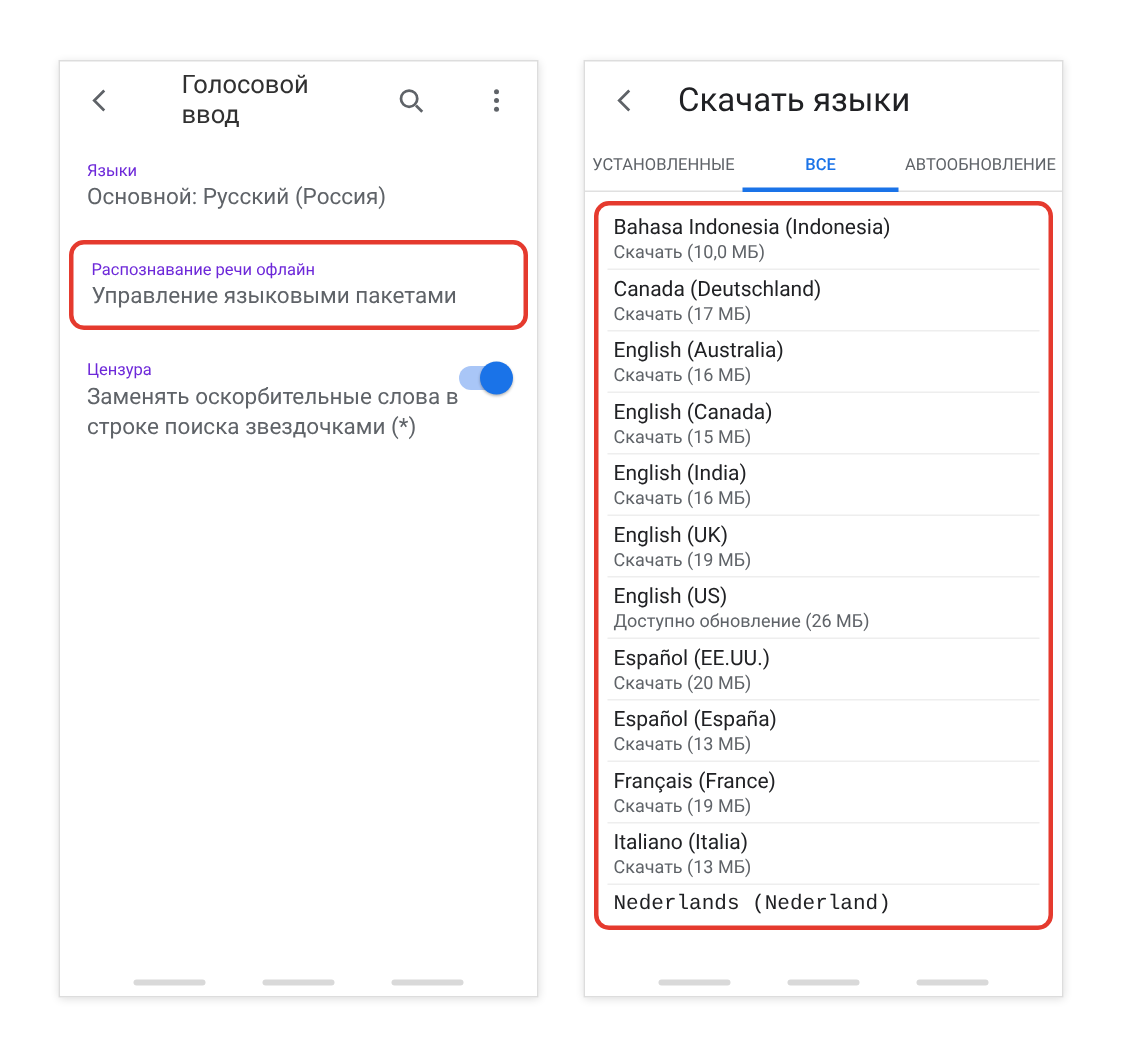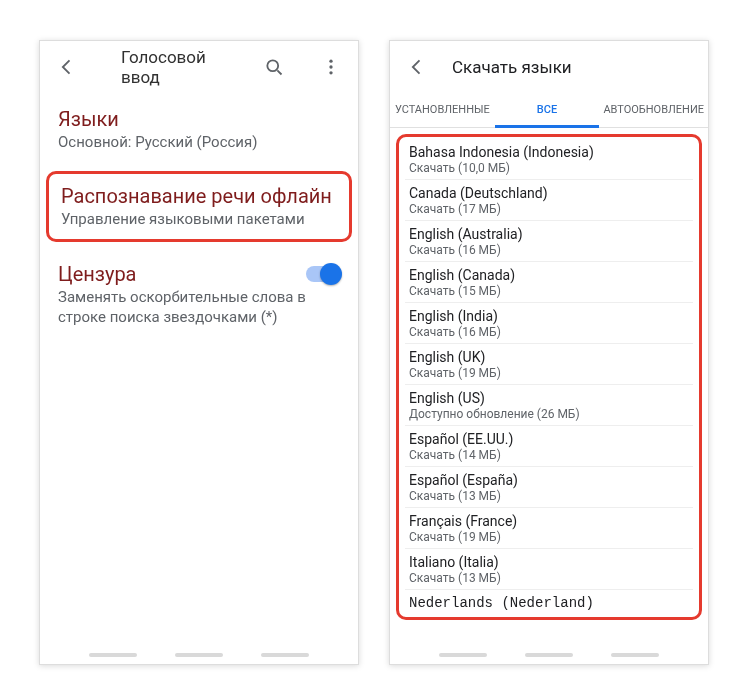--- a/index.html
+++ b/index.html
@@ -39,21 +39,21 @@
   }
   .iconbtn {
     width: 34px; height: 34px;
     display:flex; align-items:center; justify-content:center;
     color:#5f6368;
   }
   svg { display:block; }
   .section {
     padding: 14px 18px 12px 18px;
   }
-  .section-title { font-size: 20px; color:#7f1d1d; }
+  .section-title { font-size: 11px; color:#6d28d9; }
   .section-sub { font-size: 15px; color:#5f6368; margin-top: 2px; line-height:1.3; }
   .highlight {
     border: 3px solid #e53a2e;
     border-radius: 10px;
     margin: 6px 6px;
     padding: 10px 12px 10px 12px;
   }
   .row-switch {
     display:flex; align-items:flex-start;
     padding: 14px 18px;
@@ -91,21 +91,21 @@
   .lang-item {
     border-bottom:1px solid #eee;
     padding: 5px 4px 4px 4px;
   }
   .lang-item:last-child { border-bottom:none;font-family:Liberation Mono, monospace; }
   .lang-name { font-size:14px; color:#202124; }
   .lang-sub  { font-size:12px; color:#5f6368; margin-top:1px; }
   .appbar2 {
     display:flex; align-items:center; height:52px; padding:0 10px;
   }
-  .appbar2 .title { font-size:17px; color:#202124; padding-left:18px; }
+  .appbar2 .title { font-size:22px; color:#202124; padding-left:18px; }
 </style>
 </head>
 <body>
 
 <div class="phone">
   <div class="appbar">
     <div class="iconbtn">
       <svg width="20" height="20" viewBox="0 0 24 24" fill="none" stroke="#5f6368" stroke-width="2.2">
           <path d="M15 4l-8 8 8 8"></path>
         </svg>
@@ -191,21 +191,21 @@
       <div class="lang-item">
         <div class="lang-name">English (UK)</div>
         <div class="lang-sub">Скачать (19 МБ)</div>
       </div>
       <div class="lang-item">
         <div class="lang-name">English (US)</div>
         <div class="lang-sub">Доступно обновление (26 МБ)</div>
       </div>
       <div class="lang-item">
         <div class="lang-name">Español (EE.UU.)</div>
-        <div class="lang-sub">Скачать (14 МБ)</div>
+        <div class="lang-sub">Скачать (20 МБ)</div>
       </div>
       <div class="lang-item">
         <div class="lang-name">Español (España)</div>
         <div class="lang-sub">Скачать (13 МБ)</div>
       </div>
       <div class="lang-item">
         <div class="lang-name">Français (France)</div>
         <div class="lang-sub">Скачать (19 МБ)</div>
       </div>
       <div class="lang-item">

